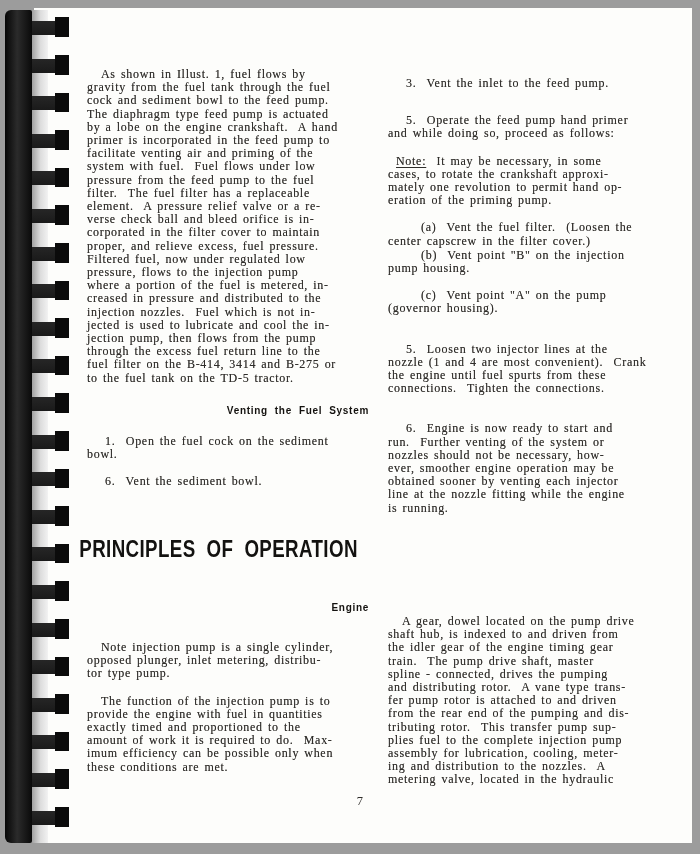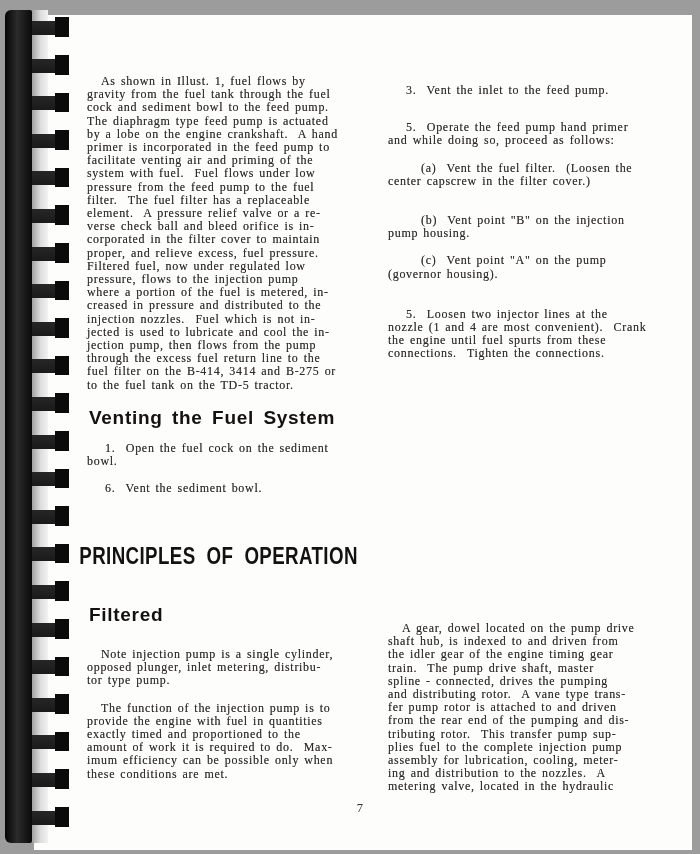--- a/index.html
+++ b/index.html
@@ -2,21 +2,21 @@
 <html><head>
 <meta charset="utf-8">
 <style>
   html,body { margin:0; padding:0; }
   body {
     width:700px; height:854px; position:relative; overflow:hidden;
     background:#9c9c9c;
     font-family:"Liberation Serif", serif;
   }
   .page {
-    position:absolute; left:34px; top:15px; width:658px; height:835px;
+    position:absolute; left:34px; top:8px; width:658px; height:835px;
     background:#fdfdfb;
   }
   
   .binding { position:absolute; left:5px; top:10px; width:74px; height:833px; }
   .binding-pageedge {
     position:absolute; left:26px; top:0; width:17px; height:100%;
     background:linear-gradient(to right,#9a9a9a,#dcdcdc 55%,#f2f2f2);
   }
   .binding-spine {
     position:absolute; left:0; top:0; width:27px; height:100%;
@@ -42,28 +42,28 @@
     font-family:"Liberation Serif", serif;
     font-size:12px; line-height:13.2px;
     letter-spacing:0.7px; word-spacing:1.5px;
     color:#2f2d2a; white-space:pre;
     text-shadow:0 0 0.4px rgba(45,42,38,0.55);
   }
   .para { margin:0 0 14px 0; text-indent:14px; }
   .item { text-indent:18px; }
   .subitem { text-indent:33px; }
   .note-ind { text-indent:8px; }
-  .mb0{margin-bottom:0} .mb11{margin-bottom:26px} .mb12{margin-bottom:24px}
+  .mb0{margin-bottom:0} .mb11{margin-bottom:1px} .mb12{margin-bottom:24px}
   .mb14{margin-bottom:14px} .mb18{margin-bottom:18px}
   .mb27{margin-bottom:27px}
   .mt2{margin-top:2px} .mt16{margin-top:16px} .mt25{margin-top:25px}
   .subhead {
     font-family:"Liberation Sans", sans-serif; font-weight:bold;
-    font-size:19px; line-height:16px; letter-spacing:0.7px; word-spacing:3.5px;
-    color:#14120f; margin:0 0 0 2px; white-space:pre;
+    font-size:10px; line-height:16px; letter-spacing:0.7px; word-spacing:3.5px;
+    color:#14120f; margin:0 0 0 2px; white-space:pre;text-align:right;
   }
   .note-label { text-decoration:underline; text-underline-offset:2px; }
   
   .col { position:absolute; }
   .col-tl { left:53px; top:60px;  width:282px; }
   .col-tr { left:354px; top:60px; width:288px; padding-top:9px; }
   .col-bl { left:53px; top:590px; width:282px; padding-top:2px; }
   .col-br { left:354px; top:590px; width:288px; padding-top:17px; }
   .section-title-wrap {
     position:absolute; left:6px; top:527px; width:640px; text-align:left;
@@ -115,38 +115,49 @@
     <h3 class="subhead">Venting the Fuel System</h3>
     <div class="body para item mt16 mb14">1.  Open the fuel cock on the sediment
 bowl.</div>
     <div class="body para item mb0">6.  Vent the sediment bowl.</div>
   </div>
 
   <div class="col col-tr">
     <div class="body para item mb12">3.  Vent the inlet to the feed pump.</div>
     <div class="body para item mb14">5.  Operate the feed pump hand primer
 and while doing so, proceed as follows:</div>
+    <div class="body para note-ind mb14"><span class="note-label">Note:</span><span>  It may be necessary, in some
+cases, to rotate the crankshaft approxi-
+mately one revolution to permit hand op-
+eration of the priming pump.</span></div>
     <div class="body para subitem mb11">(a)  Vent the fuel filter.  (Loosen the
 center capscrew in the filter cover.)</div>
     <div class="body para subitem mb14">(b)  Vent point "B" on the injection
 pump housing.</div>
     <div class="body para subitem mb27">(c)  Vent point "A" on the pump
 (governor housing).</div>
     <div class="body para item mb27">5.  Loosen two injector lines at the
 nozzle (1 and 4 are most convenient).  Crank
 the engine until fuel spurts from these
 connections.  Tighten the connections.</div>
+    <div class="body para item mb0">6.  Engine is now ready to start and
+run.  Further venting of the system or
+nozzles should not be necessary, how-
+ever, smoother engine operation may be
+obtained sooner by venting each injector
+line at the nozzle fitting while the engine
+is running.</div>
   </div>
 
   <div class="section-title-wrap">
     <span class="section-title">PRINCIPLES OF OPERATION</span>
   </div>
 
   <div class="col col-bl">
-    <h3 class="subhead">Filtered</h3>
+    <h3 class="subhead">Engine</h3>
     <div class="body para mt25 mb14">Note injection pump is a single cylinder,
 opposed plunger, inlet metering, distribu-
 tor type pump.</div>
     <div class="body para mb0">The function of the injection pump is to
 provide the engine with fuel in quantities
 exactly timed and proportioned to the
 amount of work it is required to do.  Max-
 imum efficiency can be possible only when
 these conditions are met.</div>
   </div>

